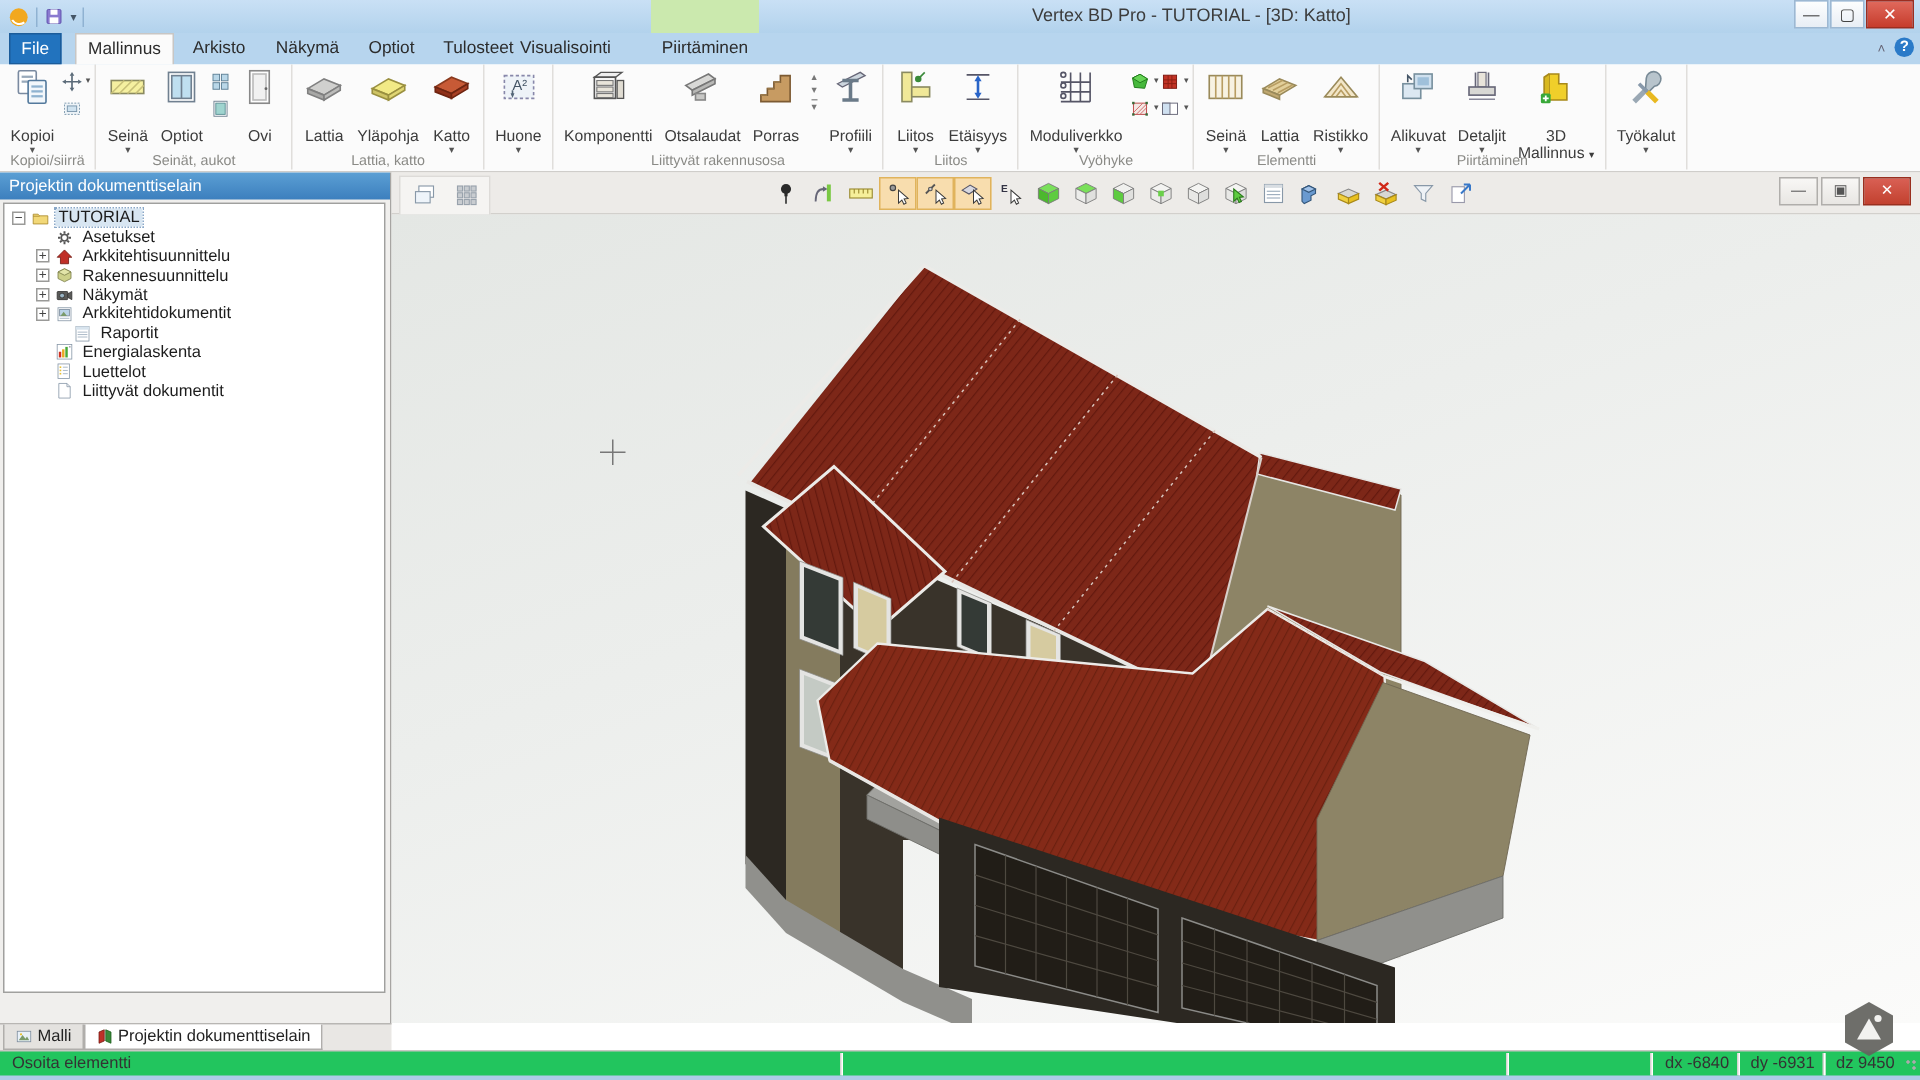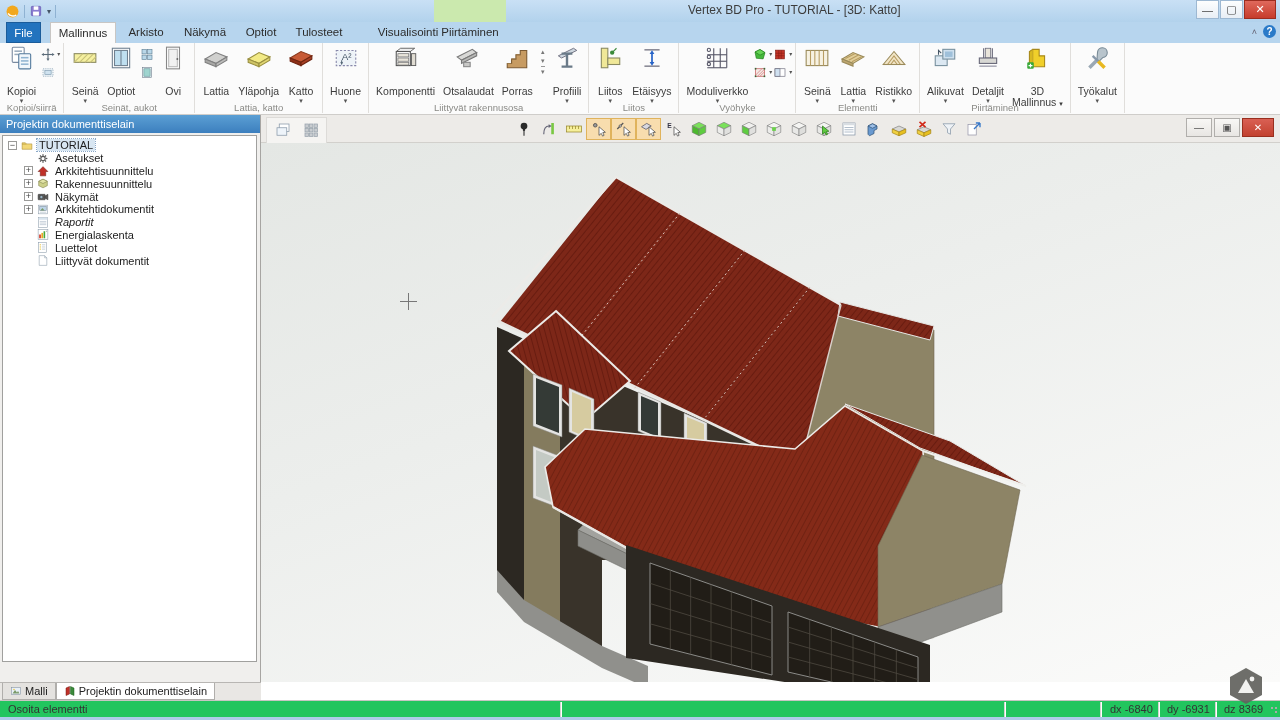--- a/index.html
+++ b/index.html
@@ -118,21 +118,21 @@
   <div class="winbtn" id="btn-close">✕</div>
 </div>
 
 <div id="tabrow">
     <div class="rtab file" style="left: 6px; width: 35px;">File</div>
     <div class="rtab active" style="left: 50px; width: 66px;">Mallinnus</div>
     <div class="rtab" style="left: 118px; width: 56px;">Arkisto</div>
     <div class="rtab" style="left: 176px; width: 58px;">Näkymä</div>
     <div class="rtab" style="left: 236px; width: 50px;">Optiot</div>
     <div class="rtab" style="left: 288px; width: 62px;">Tulosteet</div>
-    <div class="rtab" style="left: 368px; width: 80px;">Visualisointi</div>
+    <div class="rtab" style="left: 337px; width: 80px;">Visualisointi</div>
     <div class="rtab" style="left: 434px; width: 72px;">Piirtäminen</div>
   </div>
 <div id="mini-ctrls">
   <span id="collapse-chevron">˄</span>
   <span id="help-bubble">?</span>
 </div>
 
 <div id="ribbon">
   <div id="ribbon-groups">
       <div class="rgroup">
@@ -543,21 +543,21 @@
       <div class="trow" style="padding-left: 21px;">
         <span class="texp">+</span>
         <span class="ticon"><svg viewBox="0 0 24 24" width="100%" height="100%" xmlns="http://www.w3.org/2000/svg">
             <rect x="4" y="4" width="16" height="16" fill="#fff" stroke="#8898a8"></rect>
             <rect x="6" y="6" width="12" height="8" fill="#bcd4e8" stroke="#789"></rect>
             <polygon points="7,14 11,9 15,14" fill="#7a9a6a"></polygon>
             <line x1="6" y1="17" x2="18" y2="17" stroke="#9ab"></line>
           </svg></span>
         <span class="tlabel">Arkkitehtidokumentit</span>
       </div>
-      <div class="trow" style="padding-left: 21px; font-style: italic;">
+      <div class="trow" style="padding-left: 33px;">
         <span class="texp none"></span>
         <span class="ticon"><svg viewBox="0 0 24 24" width="100%" height="100%" xmlns="http://www.w3.org/2000/svg">
             <rect x="4" y="3" width="16" height="18" fill="#fff" stroke="#8898a8"></rect>
             <rect x="4" y="3" width="16" height="4" fill="#d8e4ee"></rect>
             <g stroke="#9ab">
               <line x1="6" y1="10" x2="18" y2="10"></line>
               <line x1="6" y1="13" x2="18" y2="13"></line>
               <line x1="6" y1="16" x2="18" y2="16"></line>
             </g>
           </svg></span>
@@ -622,21 +622,21 @@
 
 <div id="statusbar">
   <div id="status-msg">Osoita elementti</div>
   <div class="ssep" style="left:560px"></div>
   <div class="ssep" style="left:1004px"></div>
   <div class="ssep" style="left:1100px"></div>
   <div class="ssep" style="left:1158px"></div>
   <div class="ssep" style="left:1215px"></div>
   <div class="scell" style="left:1110px">dx -6840</div>
   <div class="scell" style="left:1167px">dy -6931</div>
-  <div class="scell" style="left:1224px">dz 8369</div>
+  <div class="scell" style="left:1224px">dz 9450</div>
   <div id="grip"></div>
 </div>
 <div id="bottom-edge"></div>
 
 <div id="viewport">
   <div id="vp-toolbar">
     <div id="vp-left-tools">
         <div class="vbtn">
           <span class="icon"><svg viewBox="0 0 24 24" width="100%" height="100%" xmlns="http://www.w3.org/2000/svg">
               <rect x="7" y="4" width="13" height="10" fill="#fff" stroke="#8898a8"></rect>

